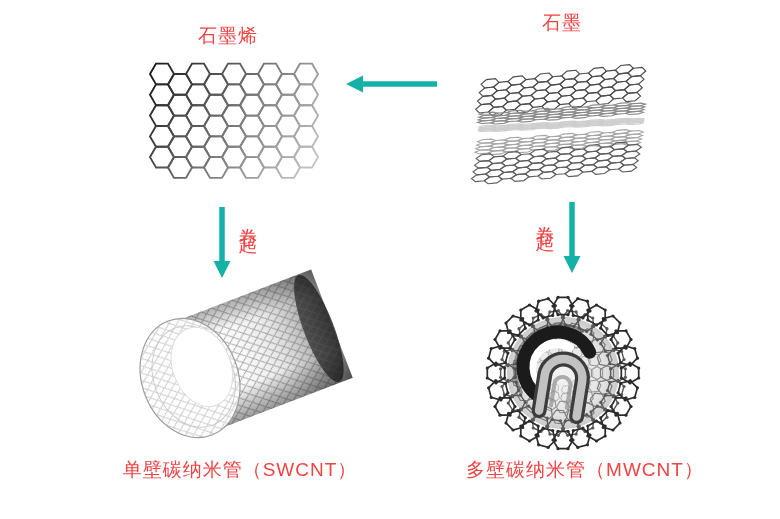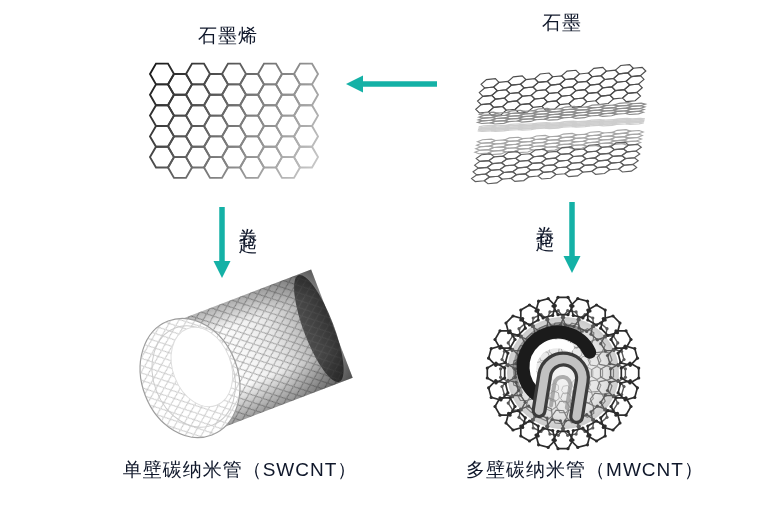--- a/index.html
+++ b/index.html
@@ -1,17 +1,17 @@
 <!DOCTYPE html>
 <html><head>
 <meta charset="utf-8">
 <style>
   html,body{margin:0;padding:0;background:#ffffff;}
   #stage{position:relative;width:780px;height:519px;background:#ffffff;overflow:hidden;
-         font-family:"Liberation Sans","DejaVu Sans",sans-serif;color:#0f172a;}
+         font-family:"Liberation Sans","DejaVu Sans",sans-serif;color:#ef4444;}
   #cv{position:absolute;left:0;top:0;}
   .lbl{position:absolute;font-size:19px;font-weight:500;text-align:center;white-space:nowrap;
        letter-spacing:1px;}
   #t-graphene{left:148px;top:23px;width:160px;}
   #t-graphite{left:482px;top:10px;width:160px;}
   #t-exfoliate{left:326px;top:113px;width:120px;}
   .vert{writing-mode:vertical-rl;text-orientation:upright;letter-spacing:7px;}
   #t-roll-left{left:235px;top:213px;}
   #t-roll-right{left:532px;top:211px;}
   #t-swcnt{left:55px;top:457px;width:370px;}

